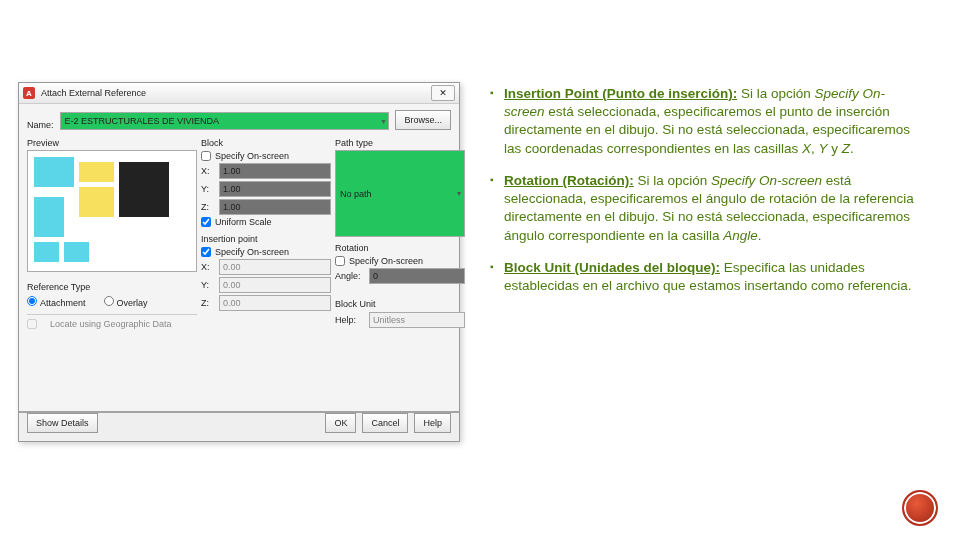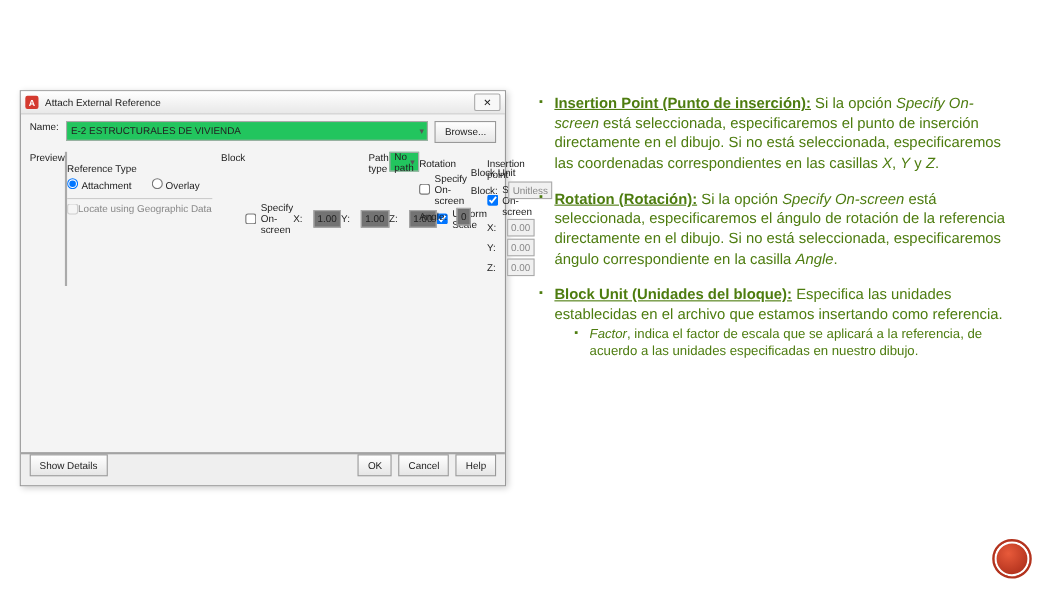--- a/index.html
+++ b/index.html
@@ -45,21 +45,21 @@
     position: absolute;
     right: 4px; top: 2px;
     width: 22px; height: 14px;
     border: 1px solid #aaa;
     border-radius: 2px;
     background:#f8f8f8;
     font-size: 9px;
     display:flex;align-items:center;justify-content:center;
   }
   .row-name {
-    display:flex;align-items:flex-start;
+    display:flex;align-items:flex-end;
     padding: 6px 8px 4px 8px;
     gap:6px;
   }
   .label { font-size: 9px; }
   .combo {
     flex:1; height:16px;
     border:1px solid #aaa;
     background:#22c55e;
     display:flex;align-items:center;
     padding:0 4px;
@@ -119,33 +119,33 @@
     font-size:9px;padding:0 3px;display:flex;align-items:center;
   }
   .num-row.dis .fld{background:#f0f0f0;color:#888;}
   .ref-type{
     padding:4px 8px;
     border-top:1px solid #ccc;
     margin-top:4px;
   }
   .radio-row{display:flex;gap:18px;align-items:center;font-size:9px;padding:2px 0 6px 0;}
   .radio-row input{width:10px;height:10px;margin:0 3px 0 0;}
-  .geo-row{display:flex;align-items:center;gap:0;font-size:9px;color:#888;padding-top:4px;border-top:1px solid #ccc;}
+  .geo-row{display:flex;align-items:center;gap:13px;font-size:9px;color:#888;padding-top:4px;border-top:1px solid #ccc;}
   .geo-row input{width:10px;height:10px;margin:0;}
   .btn-bar{
     position:absolute;left:0;right:0;bottom:0;
     height:28px;
     border-top:2px solid #a3a3a3;
     display:flex;align-items:flex-start;
     padding:0 8px;
     gap:6px;
     background:#efefef;
   }
   .btn-bar .spacer{flex:1;}
-  .col{display:flex;flex-direction:row;}
+  .col{display:flex;flex-direction:column;}
   .right-text {
     position:absolute;
     left:490px;
     top:85px;
     width:430px;
     font-size:13.5px;
     line-height:1.35;
     color:#4d7c0f;
   }
   .right-text ul{list-style:none;padding:0;margin:0;}
@@ -278,21 +278,21 @@
             <span class="lbl" style="width:30px;">Angle:</span>
             <div class="fld">
               <span>0</span>
             </div>
           </div>
       </div>
 
       <div class="sec" style="margin-top:14px;">
         <div class="sec-title">Block Unit</div>
         <div class="num-row dis">
-            <span class="lbl" style="width:30px;">Block:</span>
+            <span class="lbl" style="width:30px;">Help:</span>
             <div class="fld">
               <span>Unitless</span>
             </div>
           </div>
       </div>
     </div>
   </div>
 
   <div class="btn-bar">
     <div class="btn">
@@ -314,20 +314,17 @@
 <div class="right-text">
   <ul>
     <li>
       <span class="u">Insertion Point (Punto de inserción):</span><span> Si la opción </span><span class="i">Specify On-screen</span><span> está seleccionada, especificaremos el punto de inserción directamente en el dibujo. Si no está seleccionada, especificaremos las coordenadas correspondientes en las casillas </span><span class="i">X</span><span>, </span><span class="i">Y</span><span> y </span><span class="i">Z</span><span>.</span>
     </li>
     <li>
       <span class="u">Rotation (Rotación):</span><span> Si la opción </span><span class="i">Specify On-screen</span><span> está seleccionada, especificaremos el ángulo de rotación de la referencia directamente en el dibujo. Si no está seleccionada, especificaremos ángulo correspondiente en la casilla </span><span class="i">Angle</span><span>.</span>
     </li>
     <li>
       <span class="u">Block Unit (Unidades del bloque):</span><span> Especifica las unidades establecidas en el archivo que estamos insertando como referencia.</span>
-      <ul class="sub">
-        <li><span class="i">Factor</span><span>, indica el factor de escala que se aplicará a la referencia, de acuerdo a las unidades especificadas en nuestro dibujo.</span></li>
-      </ul>
     </li>
   </ul>
 </div>
 
 <div class="badge"></div>
 
 </body></html>

